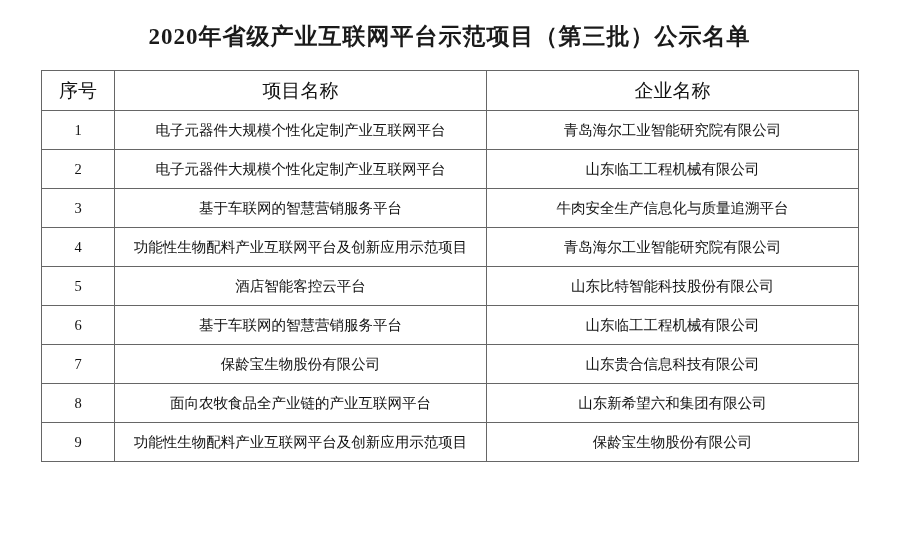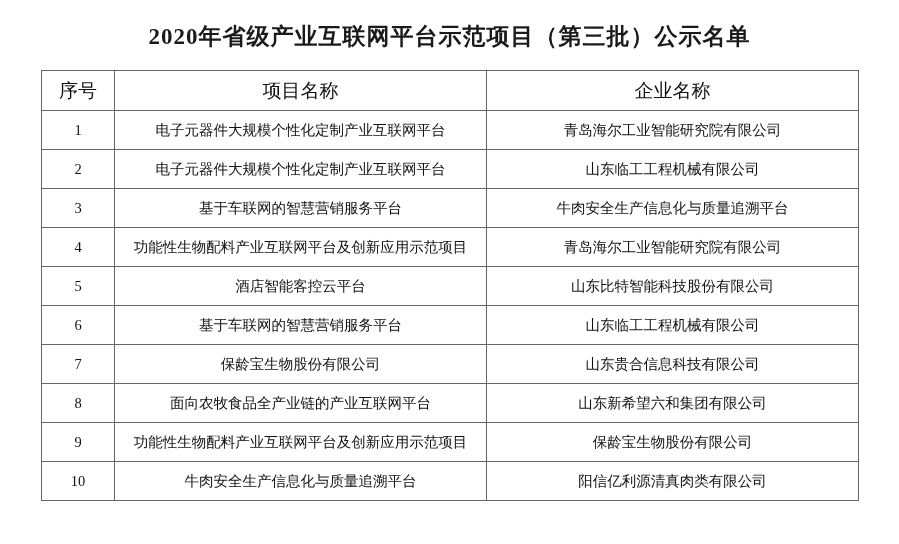--- a/index.html
+++ b/index.html
@@ -133,22 +133,17 @@
         <tr>
           <td class="cell-idx">8</td>
           <td class="cell-proj">面向农牧食品全产业链的产业互联网平台</td>
           <td>山东新希望六和集团有限公司</td>
         </tr>
         <tr>
           <td class="cell-idx">9</td>
           <td class="cell-proj">功能性生物配料产业互联网平台及创新应用示范项目</td>
           <td>保龄宝生物股份有限公司</td>
         </tr>
-        <tr>
-          <td class="cell-idx">10</td>
-          <td class="cell-proj">牛肉安全生产信息化与质量追溯平台</td>
-          <td>阳信亿利源清真肉类有限公司</td>
-        </tr>
       </tbody>
     </table>
   </div>
 
 </div>
 
 </body></html>

